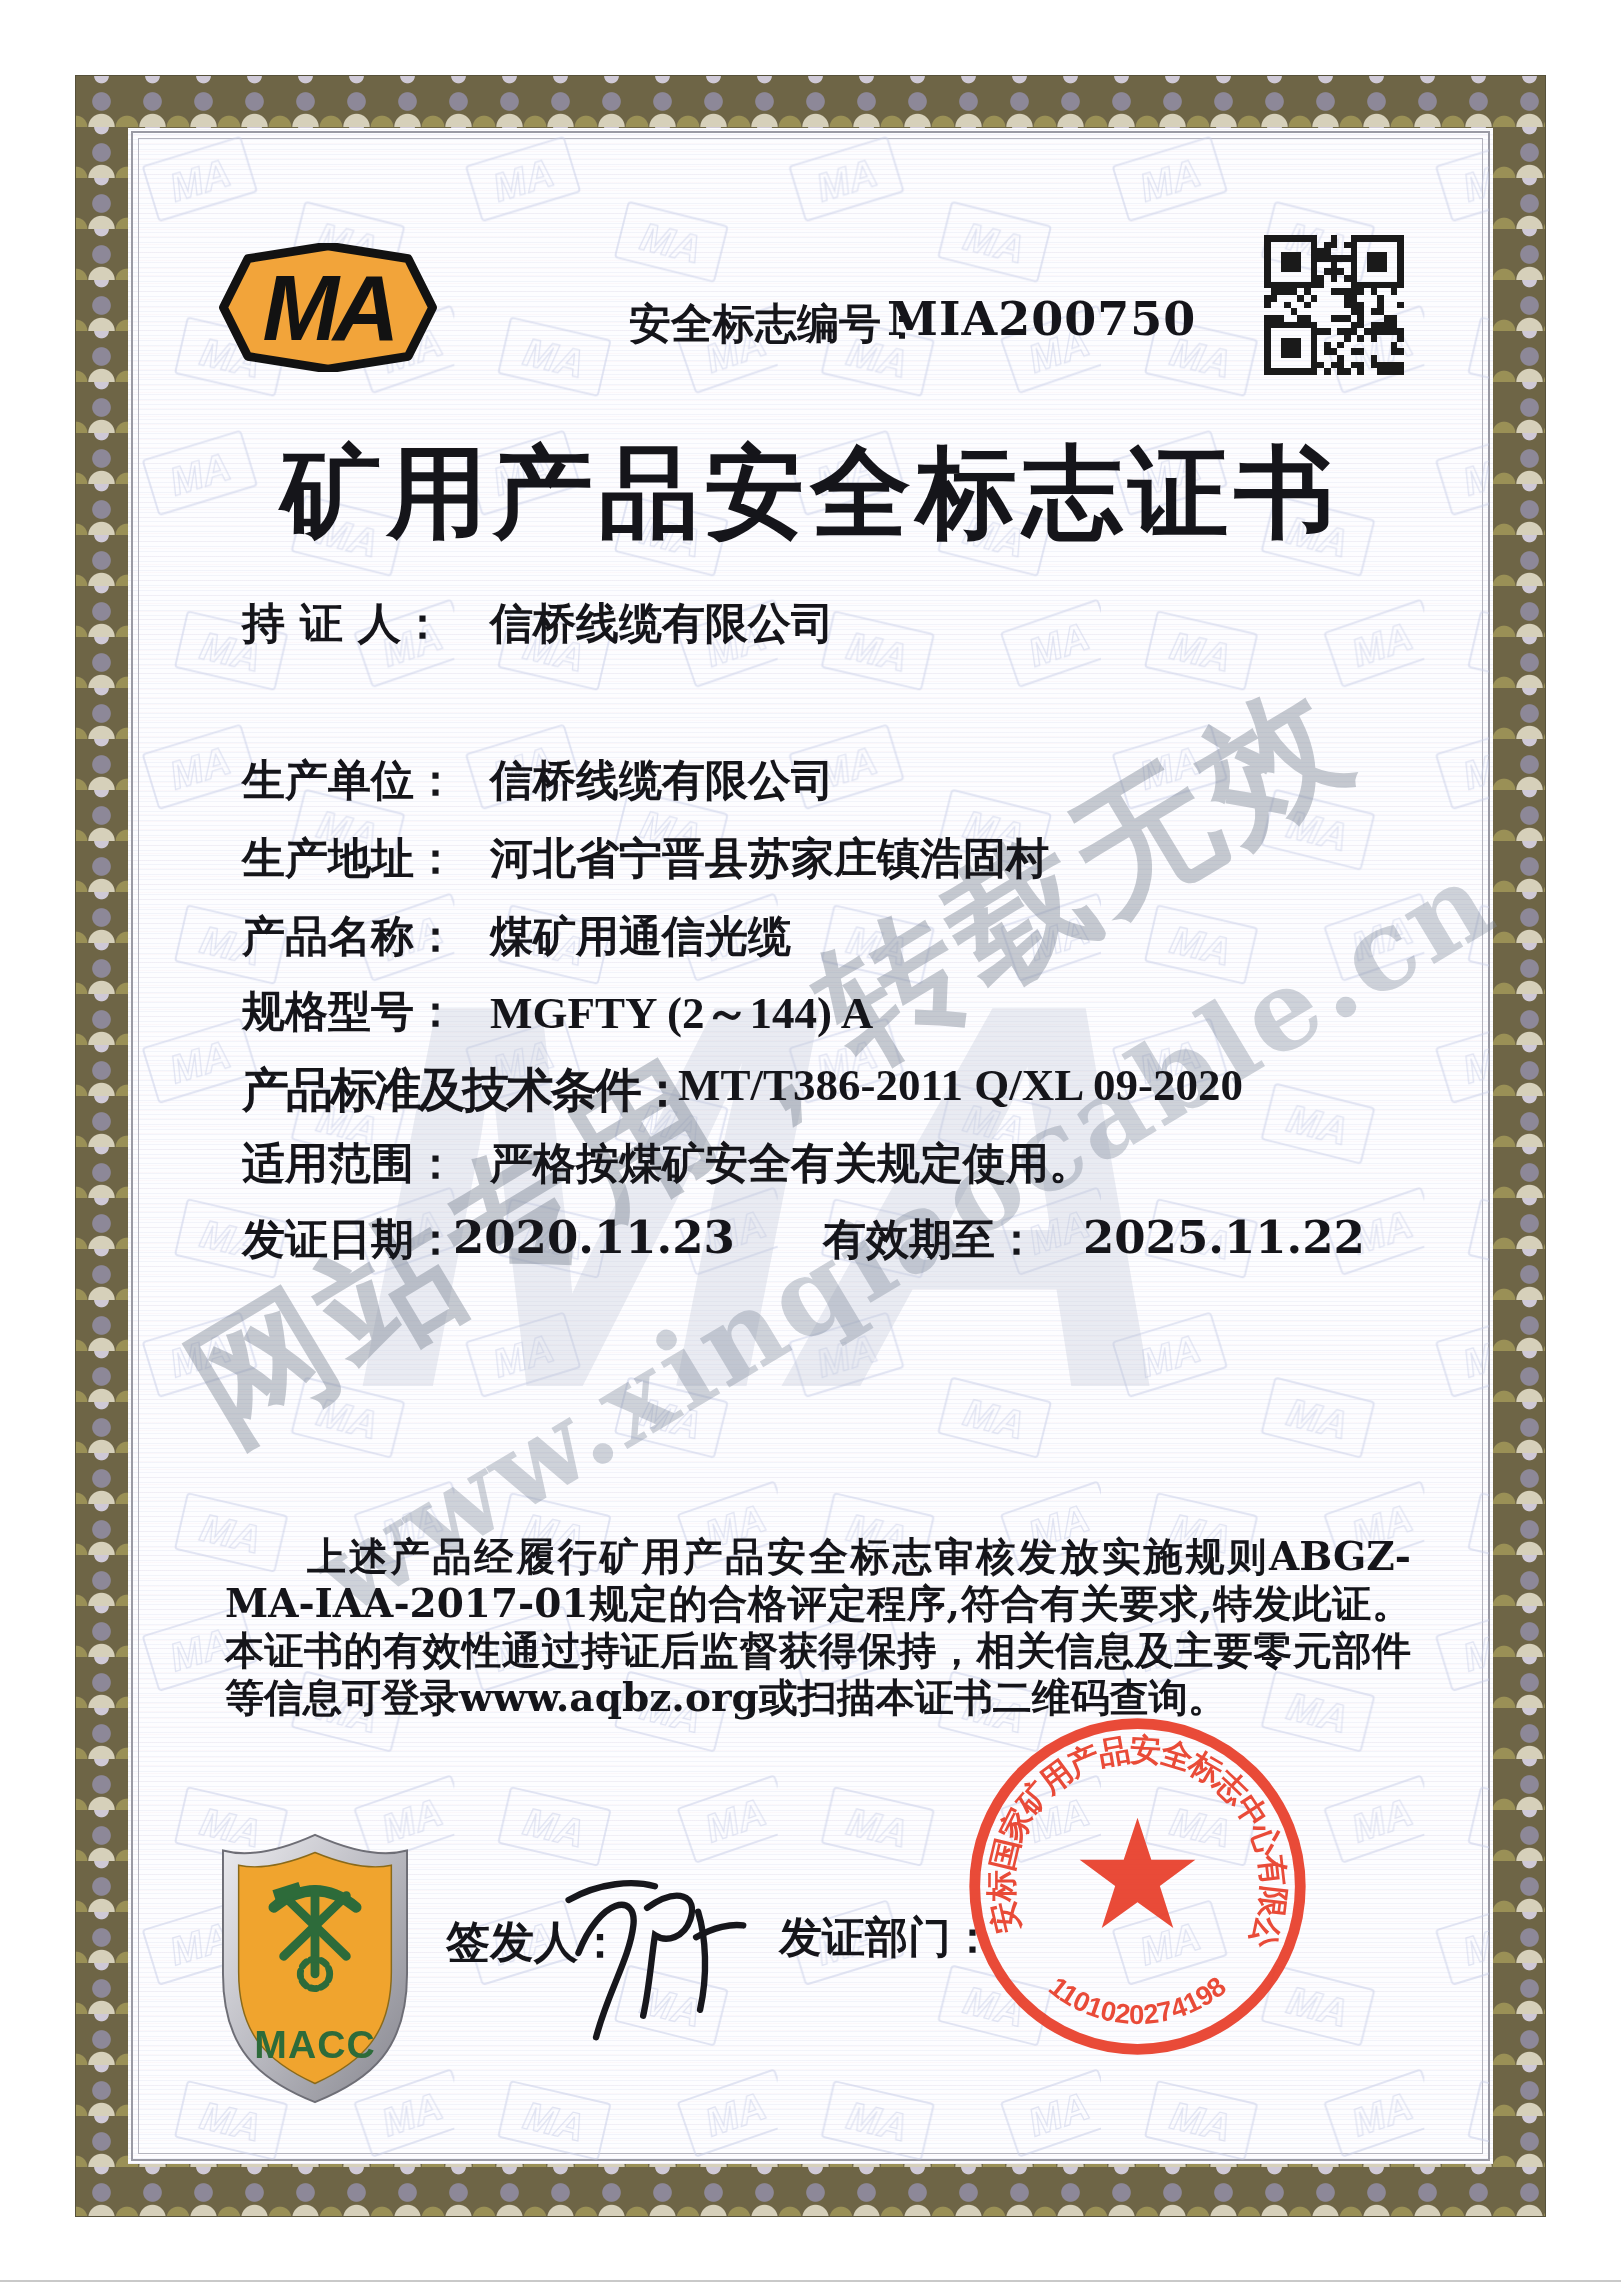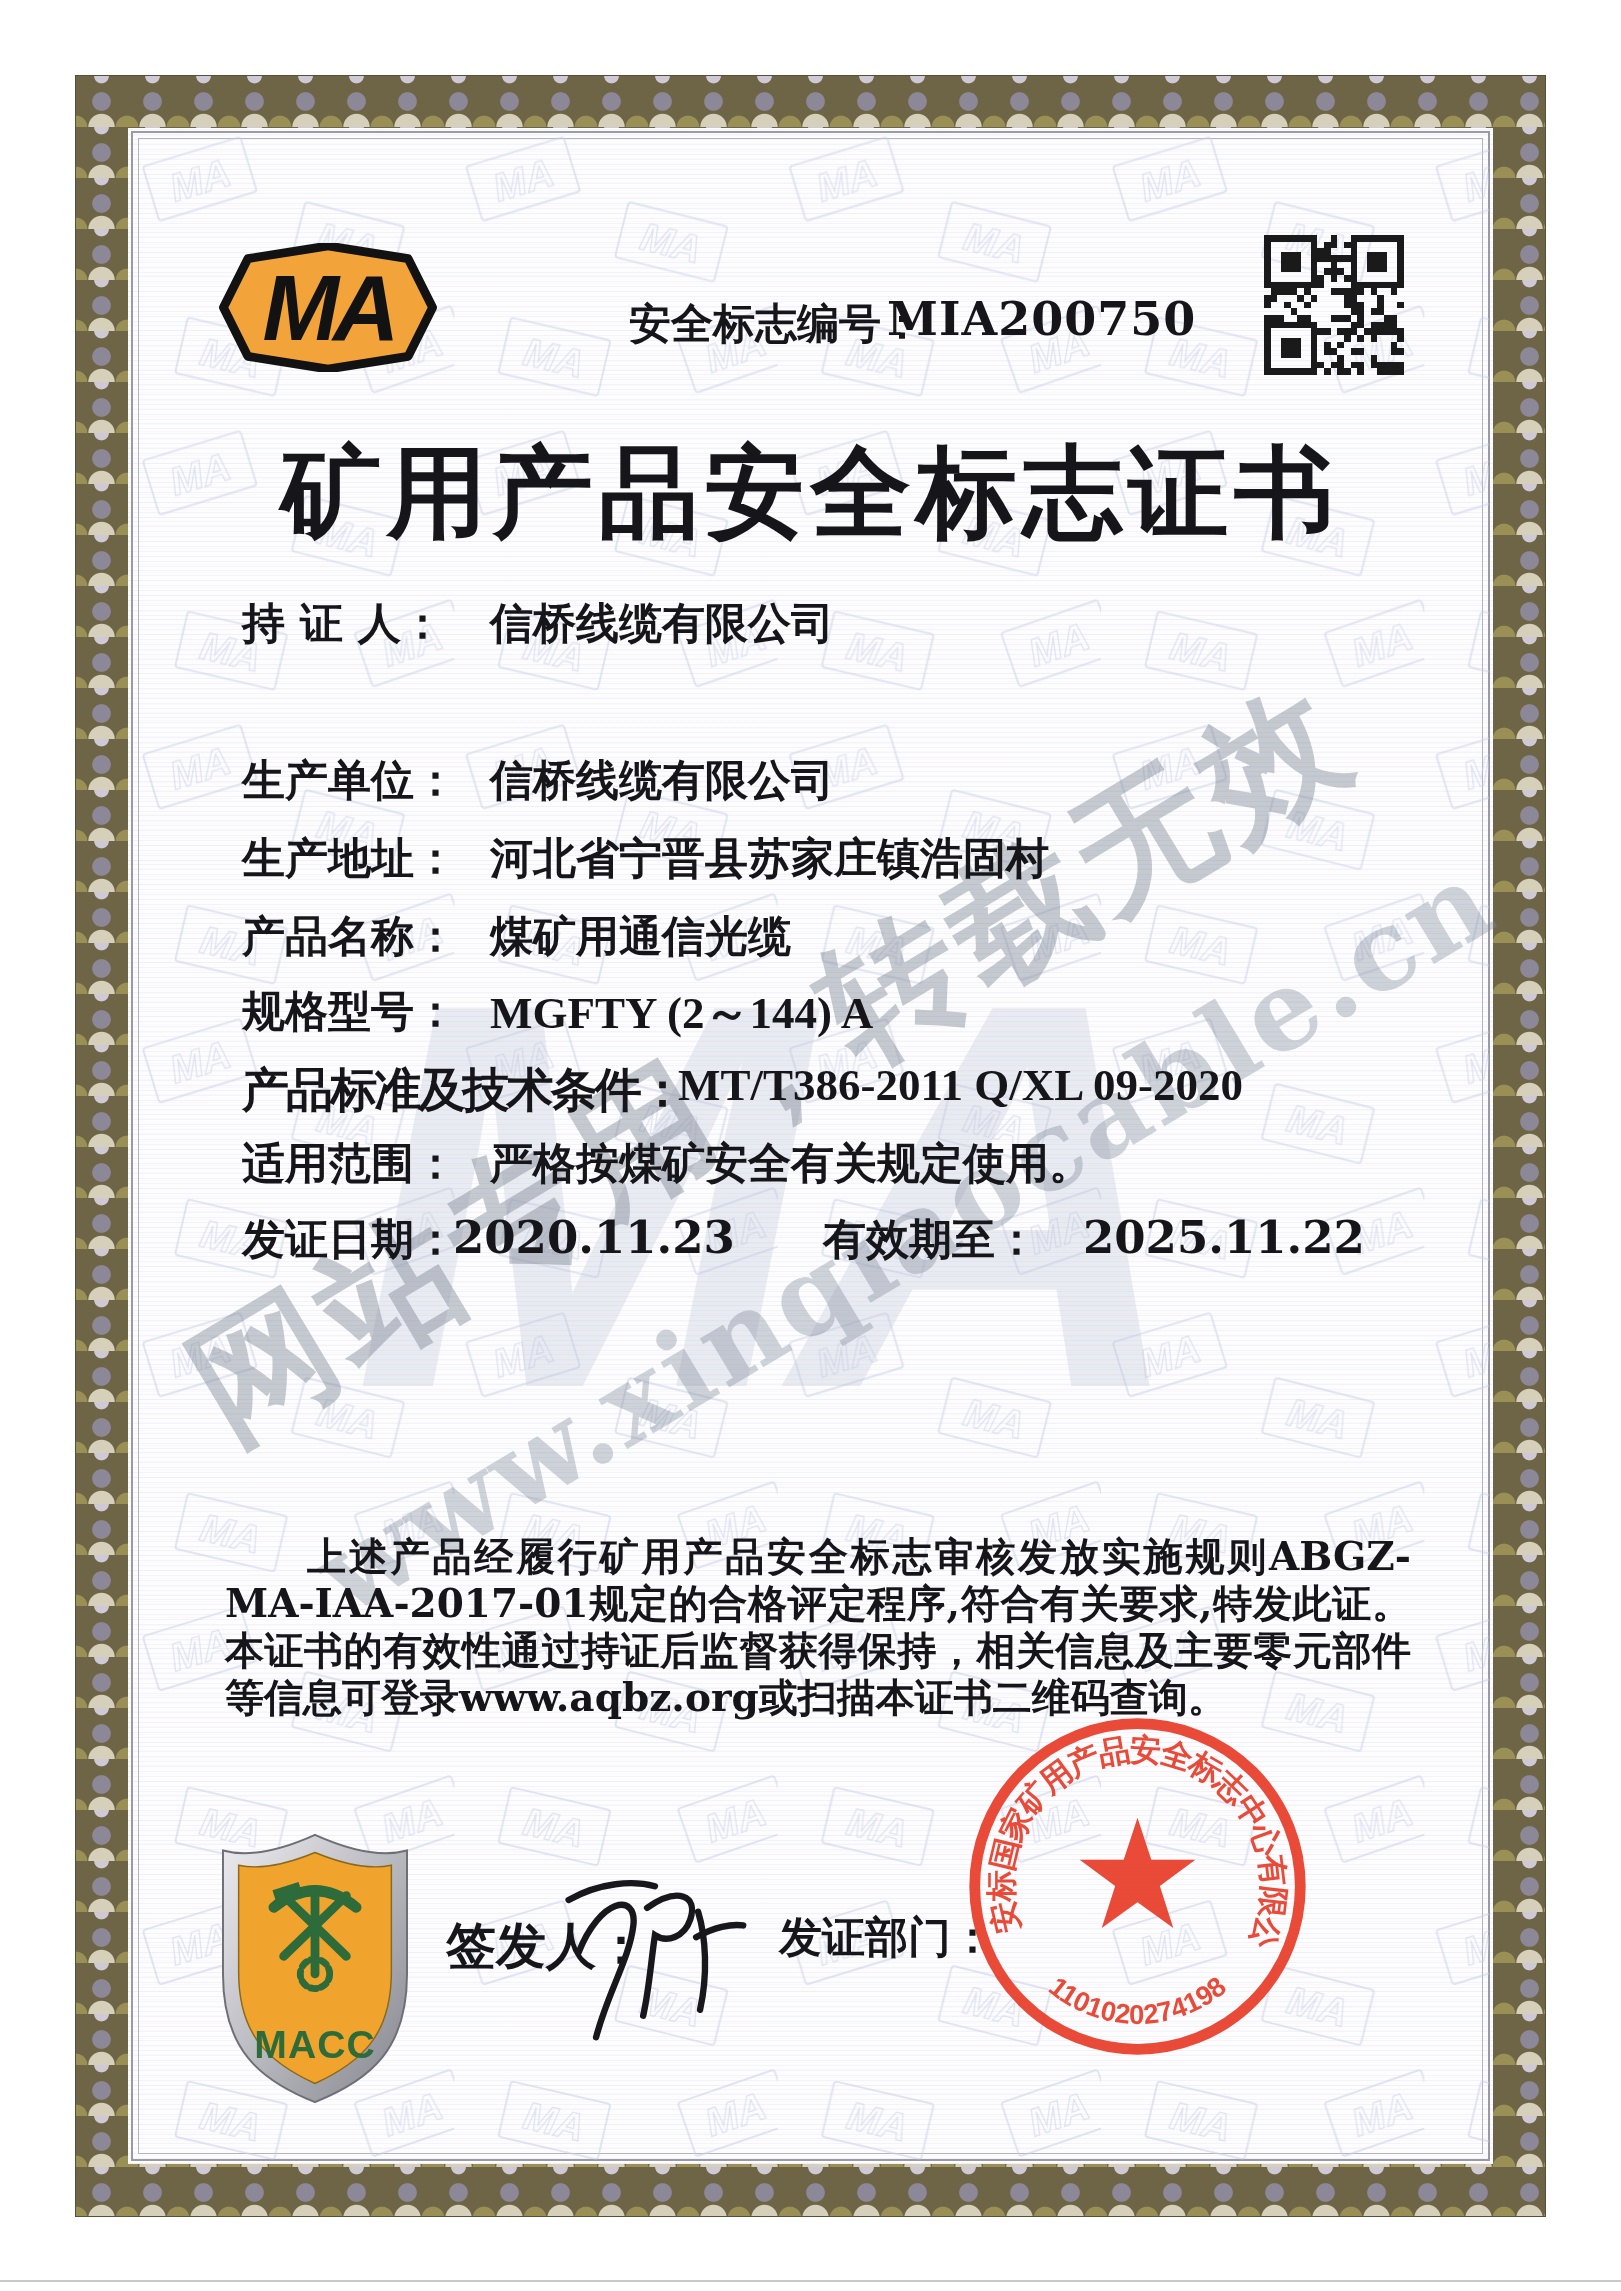--- a/index.html
+++ b/index.html
@@ -53,21 +53,21 @@
   .long-label{font-size:47px;letter-spacing:-2.9px;}
   .v6{left:678px;}
   .lab2{left:823px;}
   .v8a{left:453px;}
   .v8b{left:1083px;}
   
   #body-par{position:absolute;left:225px;top:1494px;width:1186px;z-index:3;
     font-size:39px;font-weight:700;line-height:47px;text-align:justify;text-indent:82px;}
   
   #shield{position:absolute;left:217px;top:1829px;z-index:3;}
-  #signer-label{position:absolute;left:446px;top:1913px;z-index:3;font-size:50px;font-weight:700;}
+  #signer-label{position:absolute;left:446px;top:1913px;z-index:3;font-size:44px;font-weight:700;}
   #signature{position:absolute;left:549px;top:1843px;z-index:3;}
   #issuer-label{position:absolute;left:779px;top:1909px;z-index:3;font-size:43px;font-weight:700;text-align:center;}
   #stamp{position:absolute;left:961px;top:1710px;z-index:4;opacity:.92;}
   #scan-edge{position:absolute;left:0;bottom:9.8px;width:100%;height:2px;background:#c9c9c9;z-index:5;}
 </style>
 </head>
 <body>
 
 <div id="page">
 

